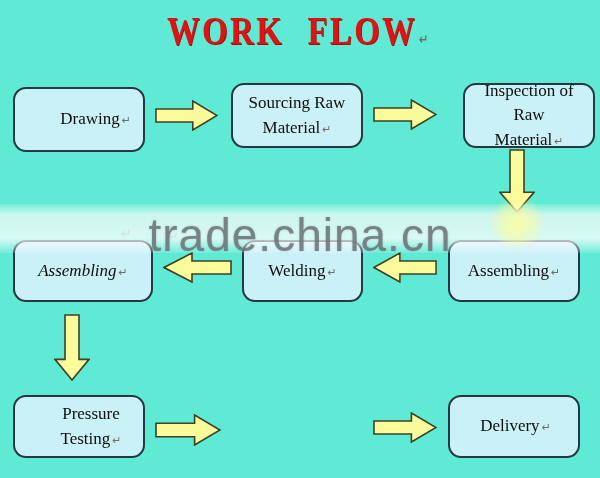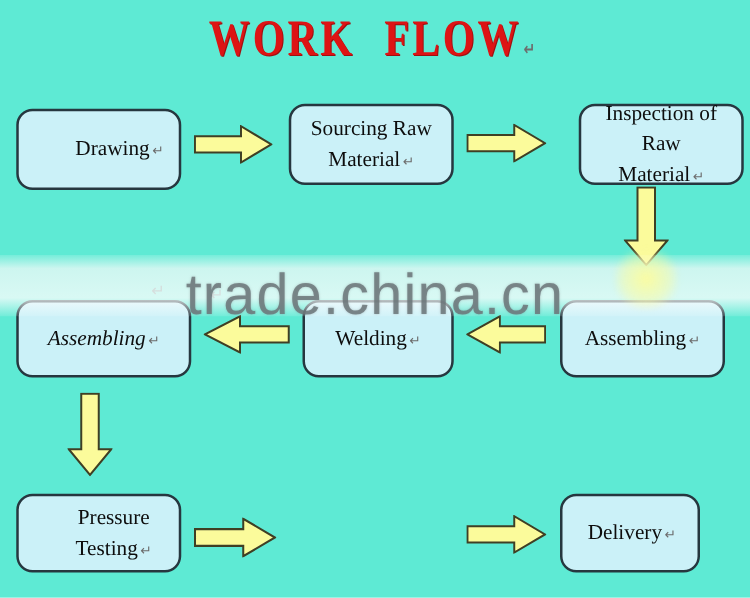--- a/index.html
+++ b/index.html
@@ -96,21 +96,21 @@
   }
   
   #bx-drawing    { left:13px;  top:87px;  width:132px; height:65px;justify-content:flex-end; }
   #bx-sourcing   { left:231px; top:83px;  width:132px; height:65px; }
   #bx-inspection { left:463px; top:83px;  width:132px; height:65px; }
   #bx-assembling { left:13px;  top:240px; width:140px; height:62px;font-style:italic; }
   #bx-welding    { left:242px; top:240px; width:121px; height:62px; }
   #bx-processing { left:448px; top:240px; width:132px; height:62px; }
   #bx-pressure   { left:13px;  top:395px; width:132px; height:63px;padding-left:36px; }
   #bx-packing    { left:231px; top:395px; width:132px; height:63px; }
-  #bx-delivery   { left:448px; top:395px; width:112px; height:63px;padding-left:15px; }
+  #bx-delivery   { left:448px; top:395px; width:132px; height:63px;padding-left:15px; }
   
   #ar-r1a { left:155px; top:100px; width:63px; height:31px; }
   #ar-r1b { left:373px; top:99px;  width:64px; height:31px; }
   #ar-d1  { left:499px; top:149px; width:36px; height:64px; }
   #ar-l2a { left:163px; top:252px; width:69px; height:31px; }
   #ar-l2b { left:373px; top:252px; width:64px; height:31px; }
   #ar-d2  { left:54px;  top:314px; width:36px; height:67px; }
   #ar-r3a { left:155px; top:414px; width:66px; height:32px; }
   #ar-r3b { left:373px; top:412px; width:64px; height:31px; }
 </style>

